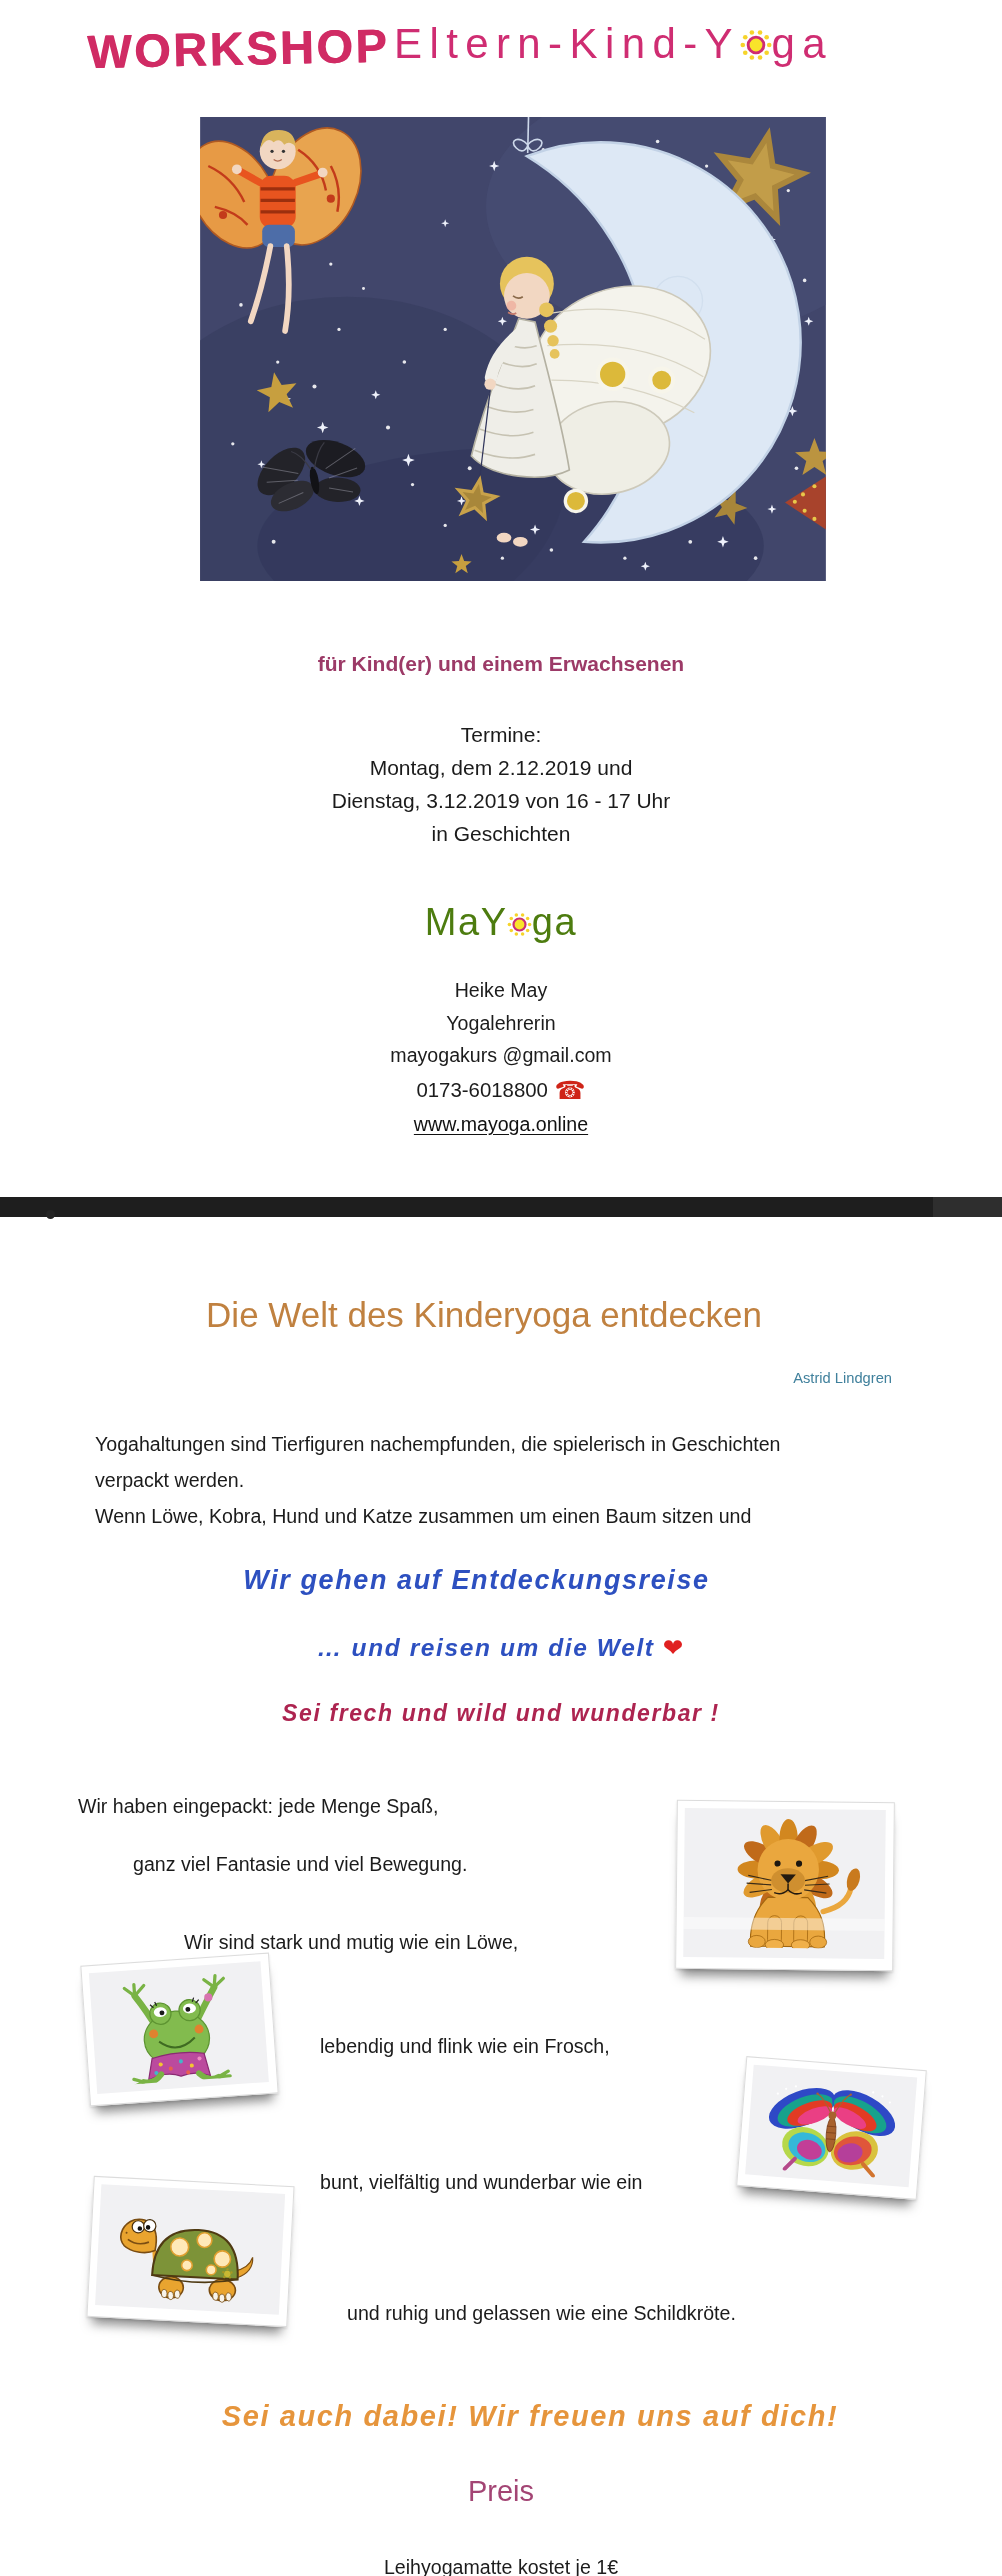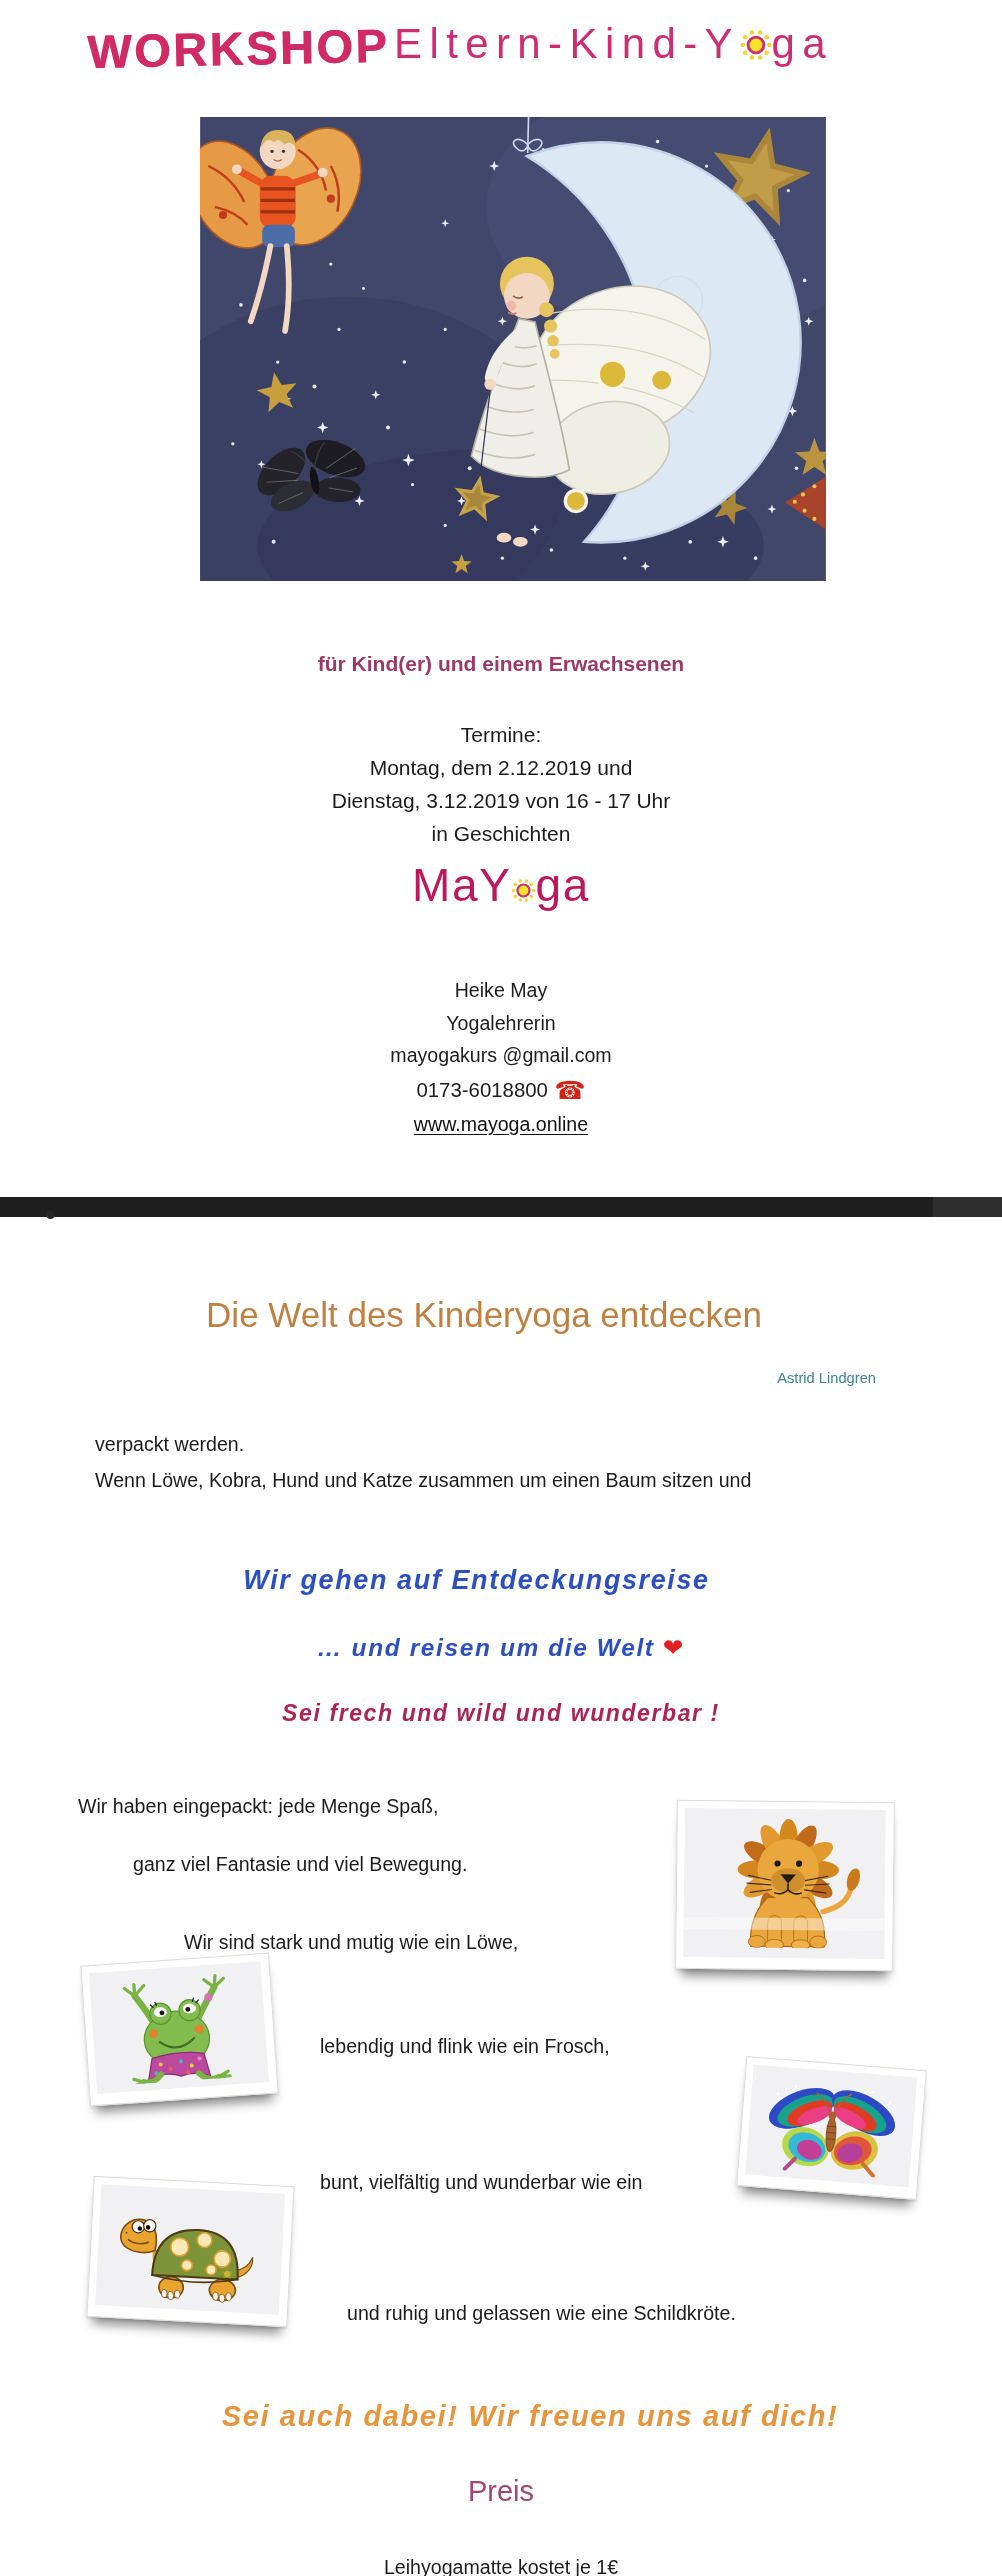--- a/index.html
+++ b/index.html
@@ -11,35 +11,35 @@
   .workshop{left:87px;top:21px;font-size:47px;font-weight:800;color:#d02b64;letter-spacing:2.5px;
             transform:rotate(-1.2deg);text-shadow:0.8px 0 0 #d02b64;}
   .ekyoga{left:394px;top:19.6px;font-size:42px;font-weight:400;color:#cf2d72;letter-spacing:7.4px;}
   .ekyoga svg{vertical-align:-6.5px;margin:0 -3.3px;}
   
   .hero{position:absolute;left:200px;top:117px;width:626px;height:464px;}
   
   .audience{top:652px;font-size:21px;font-weight:700;color:#9c3a67;}
   .termine{top:718px;font-size:21px;line-height:33px;color:#1b1b1b;}
   
-  .logo{top:858px;font-size:46px;color:#be185d;letter-spacing:1.6px;}
+  .logo{top:901px;font-size:38px;color:#4d7c0f;letter-spacing:1.6px;}
   .logo svg{vertical-align:-4.1px;margin:0 -2.5px;}
   .c-name{top:979px;font-size:19.6px;}
   .c-role{top:1012px;font-size:19.6px;text-align:center;}
   .c-email{top:1044px;font-size:19.6px;}
   .c-phone{top:1076px;font-size:20.4px;}
   .phone-ic{color:#cf2418;font-size:25px;vertical-align:-2.5px;margin-left:6.5px;}
   .c-site{top:1113px;font-size:19.6px;text-decoration:underline;text-underline-offset:3.3px;color:#111;}
   
   .bar{position:absolute;left:0;top:1197px;width:1002px;height:20.4px;background:#1e1e1e;}
   .bar-accent{position:absolute;left:933px;top:1197px;width:69px;height:20.4px;background:#2e2e2e;}
   .bar-dot{position:absolute;left:46px;top:1210px;width:9px;height:9px;border-radius:50%;background:#242424;}
   
   .h2{top:1295px;font-size:35px;color:#c08140;transform:translateX(-17px);}
-  .attr{top:1370px;left:0;width:876px;text-align:right;font-size:14.7px;color:#40809c;}
+  .attr{top:1370px;left:16px;width:876px;text-align:right;font-size:14.7px;color:#40809c;}
   .para{position:absolute;left:95px;top:1426px;font-size:19.6px;line-height:36px;color:#1b1b1b;}
   .blue1{top:1565px;font-size:27px;font-style:italic;font-weight:600;letter-spacing:1.6px;color:#2d50c0;transform:translateX(-24.5px);}
   .blue2{top:1633px;font-size:24.5px;font-style:italic;font-weight:600;letter-spacing:1.6px;color:#2d50c0;}
   .heart-ic{color:#e02020;font-style:normal;font-size:24.5px;margin-left:8.2px;}
   .reds{top:1700px;font-size:23px;font-style:italic;font-weight:600;letter-spacing:1.6px;color:#ad2450;}
   .ck{font-size:19.6px;color:#1b1b1b;}
   .ck0{left:78px;top:1795px;} .ck1{left:133px;top:1853px;} .ck2{left:184px;top:1931px;}
   .ck3{left:320px;top:2035px;} .ck4{left:320px;top:2171px;} .ck5{left:347px;top:2302px;}
   
   .polaroid{position:absolute;background:#fff;border:0.8px solid #dcdcdc;padding:7.4px 7.4px 10.6px;
@@ -256,20 +256,21 @@
   <div class="l center c-phone"><span>0173-6018800</span><span class="phone-ic">☎</span></div>
   <div class="l center c-site">www.mayoga.online</div>
 
   <div class="bar"></div>
   <div class="bar-accent"></div>
   <div class="bar-dot"></div>
 
   <div class="l center h2">Die Welt des Kinderyoga entdecken</div>
   <div class="l attr">Astrid Lindgren</div>
   <div class="para">
+    <div>Yogahaltungen sind Tierfiguren nachempfunden, die spielerisch in Geschichten</div>
     <div>verpackt werden.</div>
     <div>Wenn Löwe, Kobra, Hund und Katze zusammen um einen Baum sitzen und</div>
   </div>
   <div class="l center blue1">Wir gehen auf Entdeckungsreise</div>
   <div class="l center blue2"><span>… und reisen um die Welt</span><span class="heart-ic">❤</span></div>
   <div class="l center reds">Sei frech und wild und wunderbar !</div>
 
   <div class="l ck ck0">Wir haben eingepackt:  jede Menge Spaß,</div>
   <div class="l ck ck1">ganz viel Fantasie und viel Bewegung.</div>
   <div class="l ck ck2">Wir sind stark und mutig wie ein Löwe,</div>

